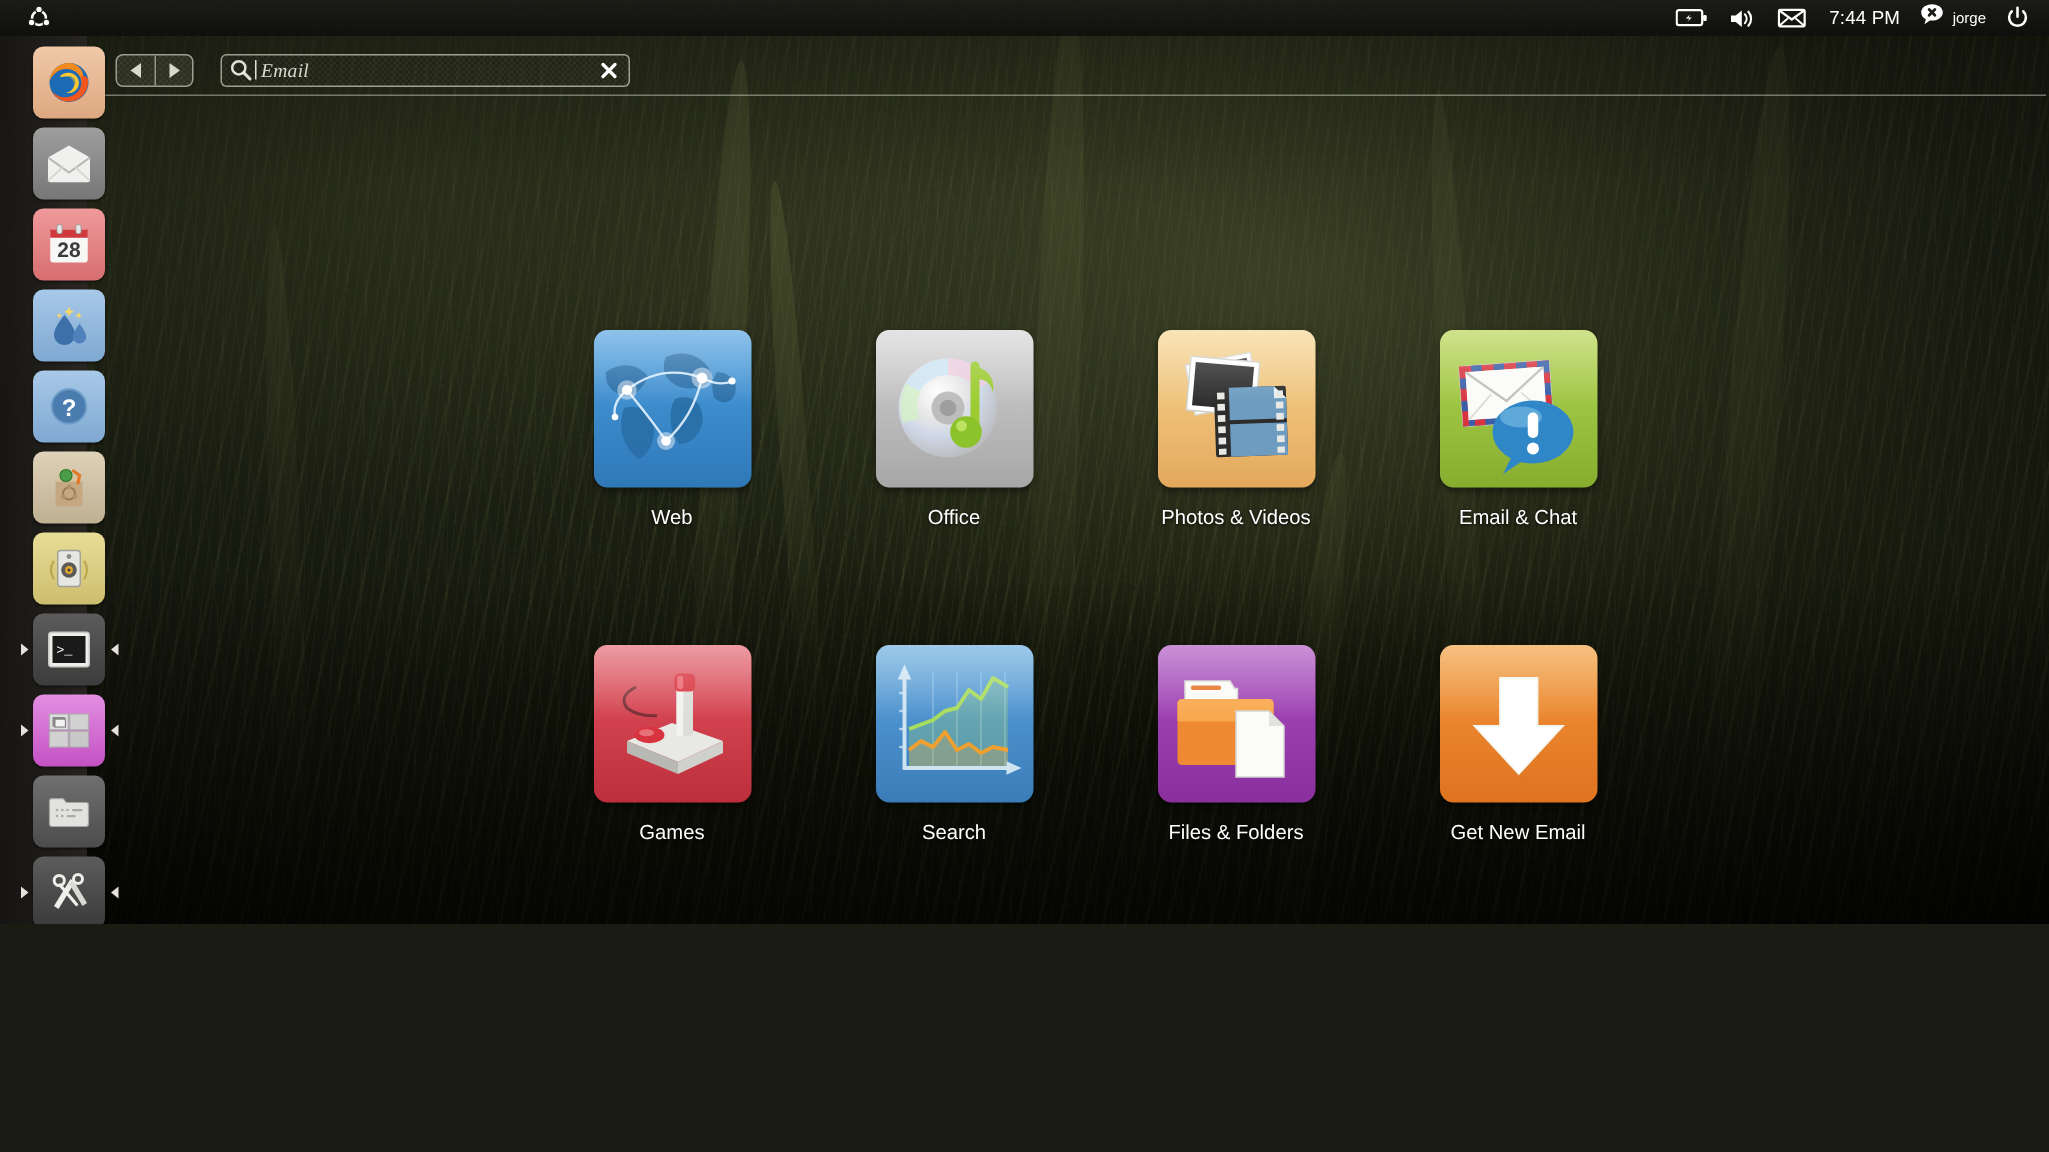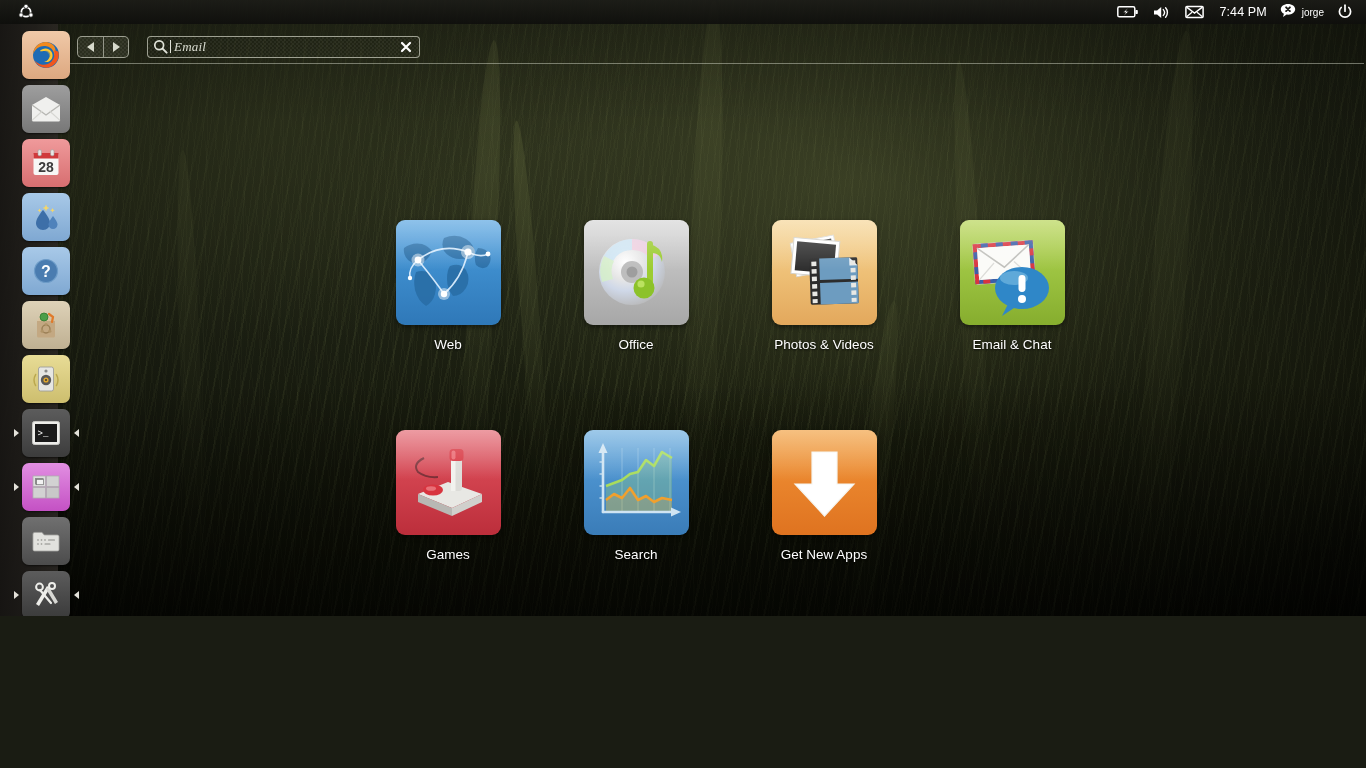--- a/index.html
+++ b/index.html
@@ -769,28 +769,42 @@
                 <line x1="15.5" y1="44" x2="19" y2="44"></line>
               <line x1="15.5" y1="56" x2="19" y2="56"></line>
                 <line x1="15.5" y1="68" x2="19" y2="68"></line>
             </g>
           </svg>
           <div class="tile-gloss"></div>
         </div>
         <div class="app-label">Search</div>
       </div>
 
+      <div class="app-cell">
+        <div class="app-tile t-files">
+          <svg class="tile-svg" viewBox="0 0 105 105">
+            <path d="M18 24 h30 l3 5 h2 v10 h-35 Z" fill="#fbfbf8" stroke="#d6d6d2" stroke-width="1"></path>
+            <rect x="22" y="27" width="20" height="3" rx="1.2" fill="#e8762a"></rect>
+            <path d="M16 36 h58 a3 3 0 0 1 3 3 v38 a3 3 0 0 1 -3 3 H16 a3 3 0 0 1 -3 -3 V39 a3 3 0 0 1 3 -3 Z" fill="#ef8a32"></path>
+            <path d="M16 36 h58 a3 3 0 0 1 3 3 v12 H13 V39 a3 3 0 0 1 3 -3 Z" fill="#f8a84e"></path>
+            <path d="M52 44 h22 l10 10 v34 H52 Z" fill="#fbfbf8" stroke="#d4d4d0" stroke-width="1"></path>
+            <path d="M74 44 l10 10 h-10 Z" fill="#e2e2de"></path>
+          </svg>
+          <div class="tile-gloss"></div>
+        </div>
+        <div class="app-label">Files &amp; Folders</div>
+      </div>
 
       <div class="app-cell">
         <div class="app-tile t-apps">
           <svg class="tile-svg" viewBox="0 0 105 105">
             <path d="M40 22 h25 v32 h17 L52.5 86 L23 54 h17 Z" fill="#ffffff"></path>
             <path d="M40 22 h25 v32 h17 L52.5 86 L23 54 h17 Z" fill="none" stroke="#f5f5f0" stroke-width="1.2"></path>
           </svg>
           <div class="tile-gloss"></div>
         </div>
-        <div class="app-label">Get New Apps</div>
+        <div class="app-label">Get New Email</div>
       </div>
 
     </div>
   </div>
 
 </div>
 
 </body></html>

